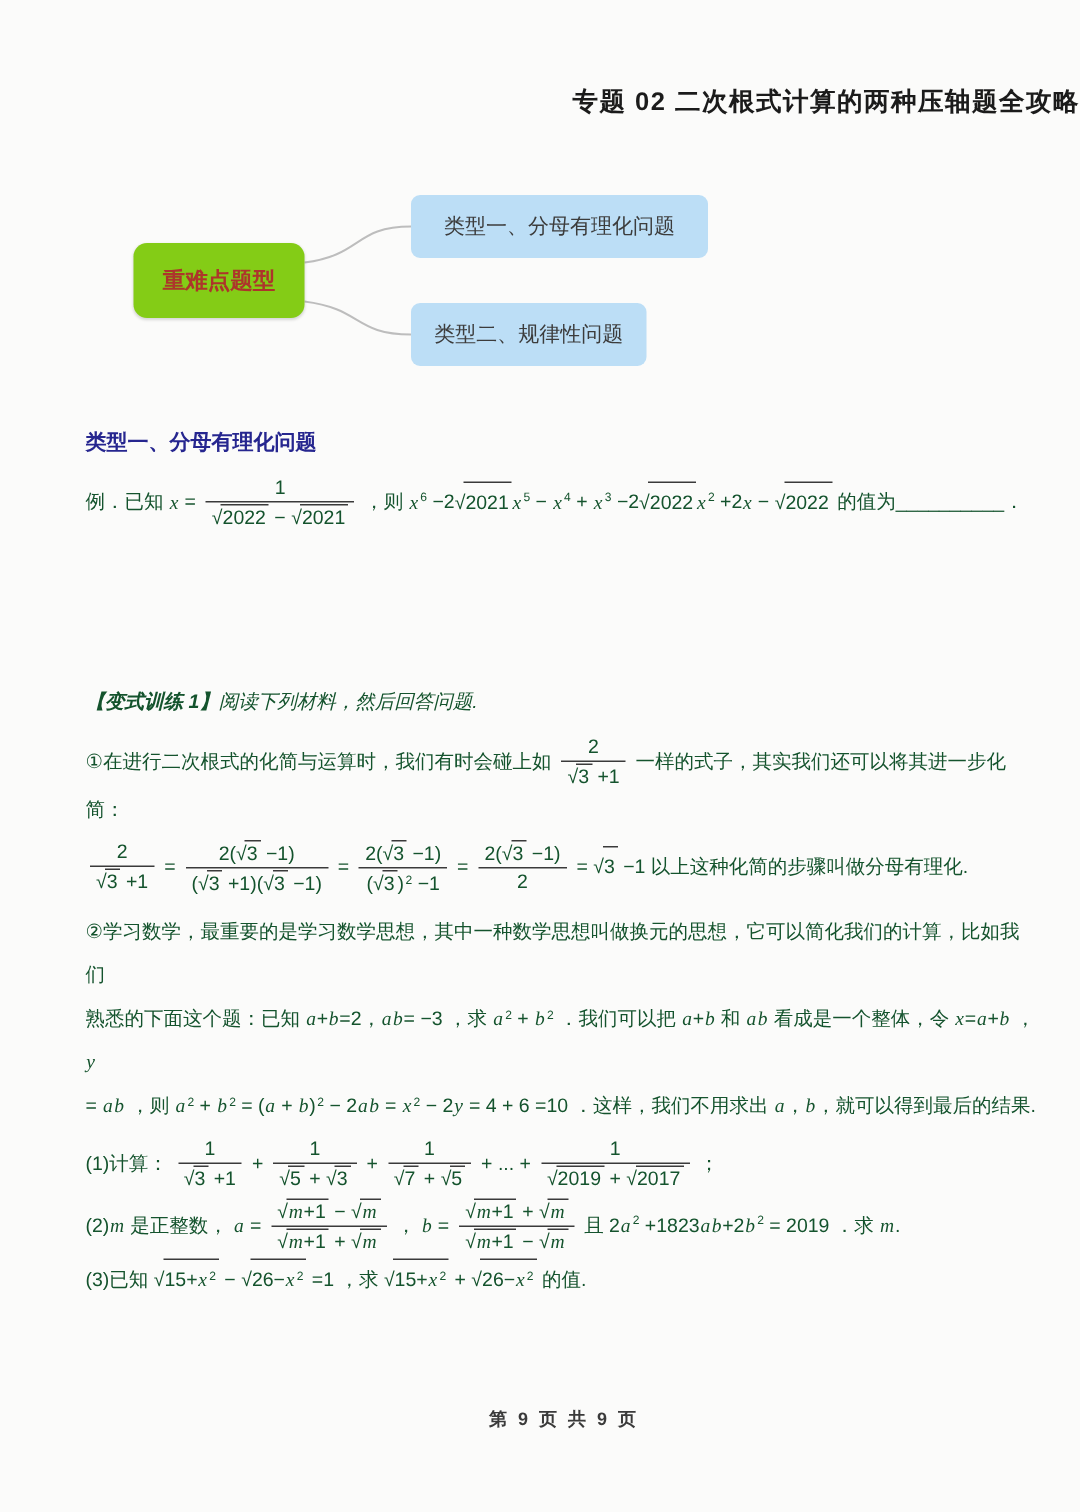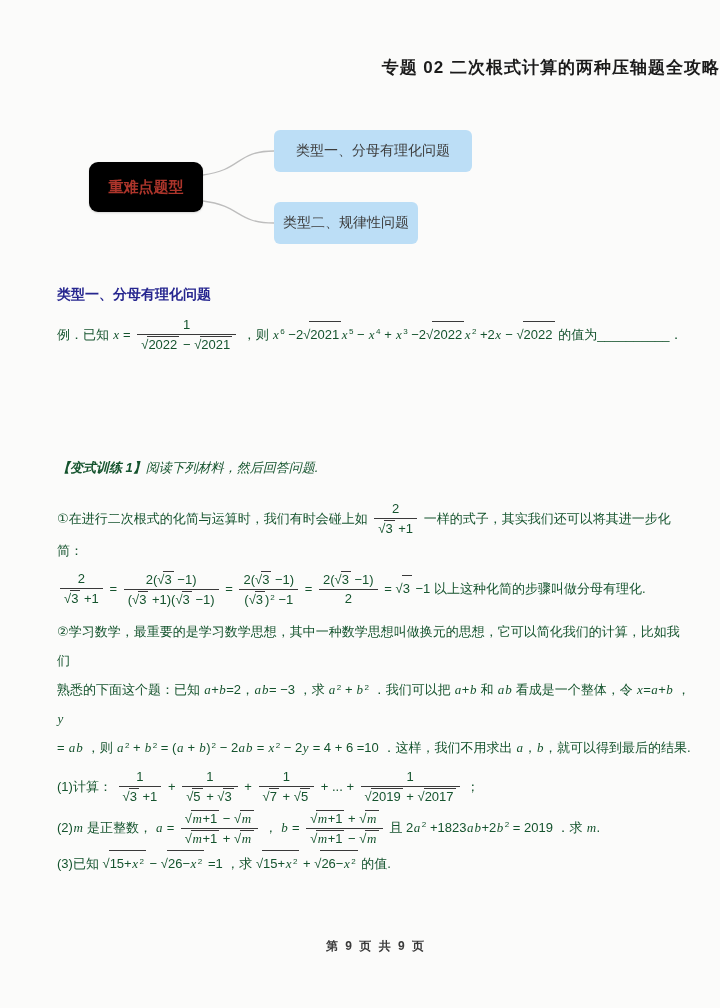--- a/index.html
+++ b/index.html
@@ -26,37 +26,37 @@
     display:flex;align-items:center;justify-content:center;
     white-space:nowrap;
   }
   .root-node{
     left:89px;top:37px;width:114px;height:50px;
     border-radius:9px;font-size:15px;font-weight:bold;
     box-shadow:0 1px 2px rgba(0,0,0,0.15);
   }
   .child-node{border-radius:6px;font-size:14px;height:42px;}
   .child-1{left:274px;top:5px;width:198px;}
-  .child-2{left:274px;top:77px;width:144px;}
+  .child-2{left:274px;top:77px;width:157px;}
   .connectors{position:absolute;left:0;top:0;}
   
   .section-heading{
     margin:36px 0 0 57px;
     font-size:14px;font-weight:bold;
   }
   .line{
     margin:0 28px 0 57px;
     font-size:13px;
     line-height:1.95;
     color:#14532d;
   }
   .example{margin-top:12px;}
   .training{margin-top:100px;font-style:italic;}
   .training b{font-weight:bold;}
-  .p1{margin-top:20px;}
+  .p1{margin-top:9px;}
   .chain{margin-top:6px;}
   .p2{margin-top:8px;}
   .p2 .tline{display:block;line-height:29px;}
   .q1{margin-top:6px;}
   .q2{margin-top:2px;}
   .q3{margin-top:2px;}
   .footer{
     position:absolute;left:16px;top:938px;width:720px;
     text-align:center;font-size:12px;font-weight:bold;
     color:#3a3a3a;letter-spacing:2px;
@@ -79,21 +79,21 @@
 
 <div>
 
   <h1 class="title">专题 02 二次根式计算的两种压轴题全攻略</h1>
 
   <div class="mindmap">
     <svg class="connectors" width="720" height="125">
       <path class="connector" d="M203 50 C 242 45, 236 26, 274 26" fill="none" stroke-width="1.3" stroke="#bdbdbd"></path>
       <path class="connector" d="M203 76 C 242 81, 236 98, 274 98" fill="none" stroke-width="1.3" stroke="#bdbdbd"></path>
     </svg>
-    <div class="node root-node" style="background: #000000; color: rgb(173, 53, 43);">重难点题型</div>
+    <div class="node root-node" style="background: #84cc16; color: rgb(173, 53, 43);">重难点题型</div>
     <div class="node child-node child-1" style="background: rgb(188, 222, 246); color: rgb(60, 60, 60);">类型一、分母有理化问题</div>
     <div class="node child-node child-2" style="background: rgb(188, 222, 246); color: rgb(60, 60, 60);">类型二、规律性问题</div>
   </div>
 
   <h2 class="section-heading" style="color: rgb(38, 38, 143);">类型一、分母有理化问题</h2>
 
   <p class="line example">例．已知 <i>x</i> = <span class="frac"><span class="fr-n">1</span><span class="fr-d"><span class="sqrt"><span class="sq-sym">√</span><span class="sq-rad">2022</span></span> − <span class="sqrt"><span class="sq-sym">√</span><span class="sq-rad">2021</span></span></span></span> ，则 <i>x</i><sup>6</sup> −2<span class="sqrt"><span class="sq-sym">√</span><span class="sq-rad">2021</span></span><i>x</i><sup>5</sup> − <i>x</i><sup>4</sup> + <i>x</i><sup>3</sup> −2<span class="sqrt"><span class="sq-sym">√</span><span class="sq-rad">2022</span></span><i>x</i><sup>2</sup> +2<i>x</i> − <span class="sqrt"><span class="sq-sym">√</span><span class="sq-rad">2022</span></span> 的值为__________．</p>
 
   <p class="line training"><b>【变式训练 1】</b><span>阅读下列材料，然后回答问题.</span></p>
 

